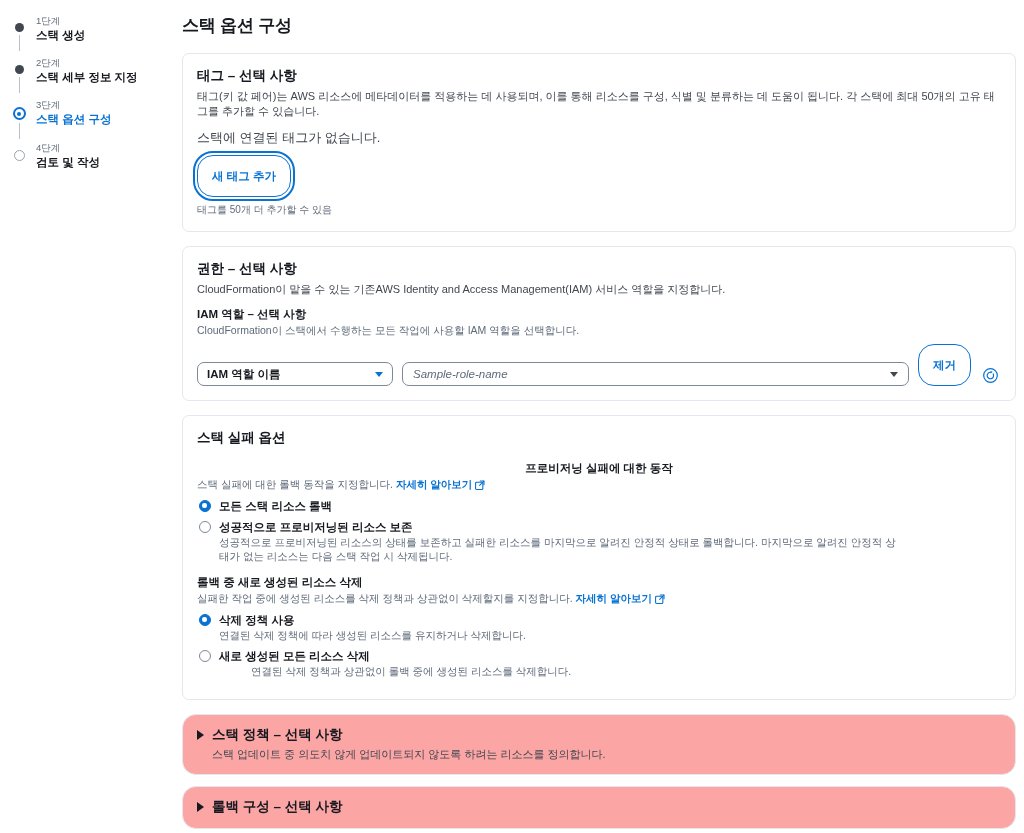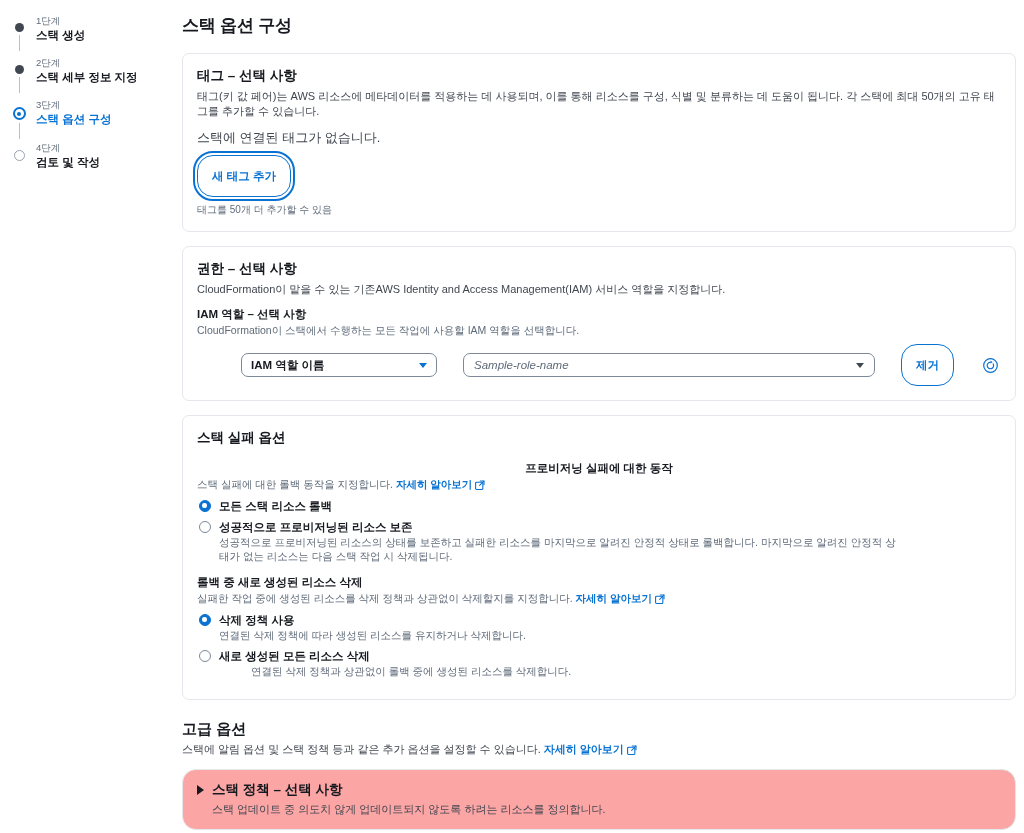--- a/index.html
+++ b/index.html
@@ -177,23 +177,22 @@
     margin: 10px 0 1px 0;
   }
   .field-hint {
     font-size: 10.5px;
     color: #5f6b7a;
     margin: 0 0 7px 0;
     line-height: 14px;
   }
   .field-row {
     display: flex;
-    align-items: center;
-    gap: 26px;
-    margin-left: 44px;
+    align-items: flex-end;
+    gap: 9px;
   }
   .select-box {
     width: 196px;
     height: 24px;
     border: 1.2px solid #7d8998;
     border-radius: 7px;
     background: #ffffff;
     display: flex;
     align-items: center;
     justify-content: space-between;
@@ -515,32 +514,20 @@
         <label class="radio-item">
           <span class="radio"></span>
           <span class="radio-text">
             <span class="radio-label">새로 생성된 모든 리소스 삭제</span>
             <span class="radio-desc" style="display:block;margin-left:32px;">연결된 삭제 정책과 상관없이 롤백 중에 생성된 리소스를 삭제합니다.</span>
           </span>
         </label>
       </div>
     </section>
 
-    <div class="section-head">
-      <h2 class="section-title">고급 옵션</h2>
-      <p class="section-desc">
-        <span>스택에 알림 옵션 및 스택 정책 등과 같은 추가 옵션을 설정할 수 있습니다.</span>
-        <a class="ext-link">
-          <span>자세히 알아보기</span></a><span class="ext-ico"><svg width="10" height="10" viewBox="0 0 12 12" fill="none">
-              <rect x="0.7" y="2.6" width="8.7" height="8.7" rx="1.2" stroke="#0972d3" stroke-width="1.3"></rect>
-              <path d="M6.3 1.2h4.5v4.5" stroke="#0972d3" stroke-width="1.3" stroke-linecap="round" stroke-linejoin="round" fill="none"></path>
-              <path d="M10.6 1.4 L5.6 6.4" stroke="#0972d3" stroke-width="1.3" stroke-linecap="round"></path>
-            </svg></span>
-      </p>
-    </div>
 
     <section class="expander">
       <div class="expander-head">
         <span class="tri"></span>
         <span class="expander-title">스택 정책 – 선택 사항</span>
       </div>
       <p class="expander-desc">스택 업데이트 중 의도치 않게 업데이트되지 않도록 하려는 리소스를 정의합니다.</p>
     </section>
 
     <section class="expander">

